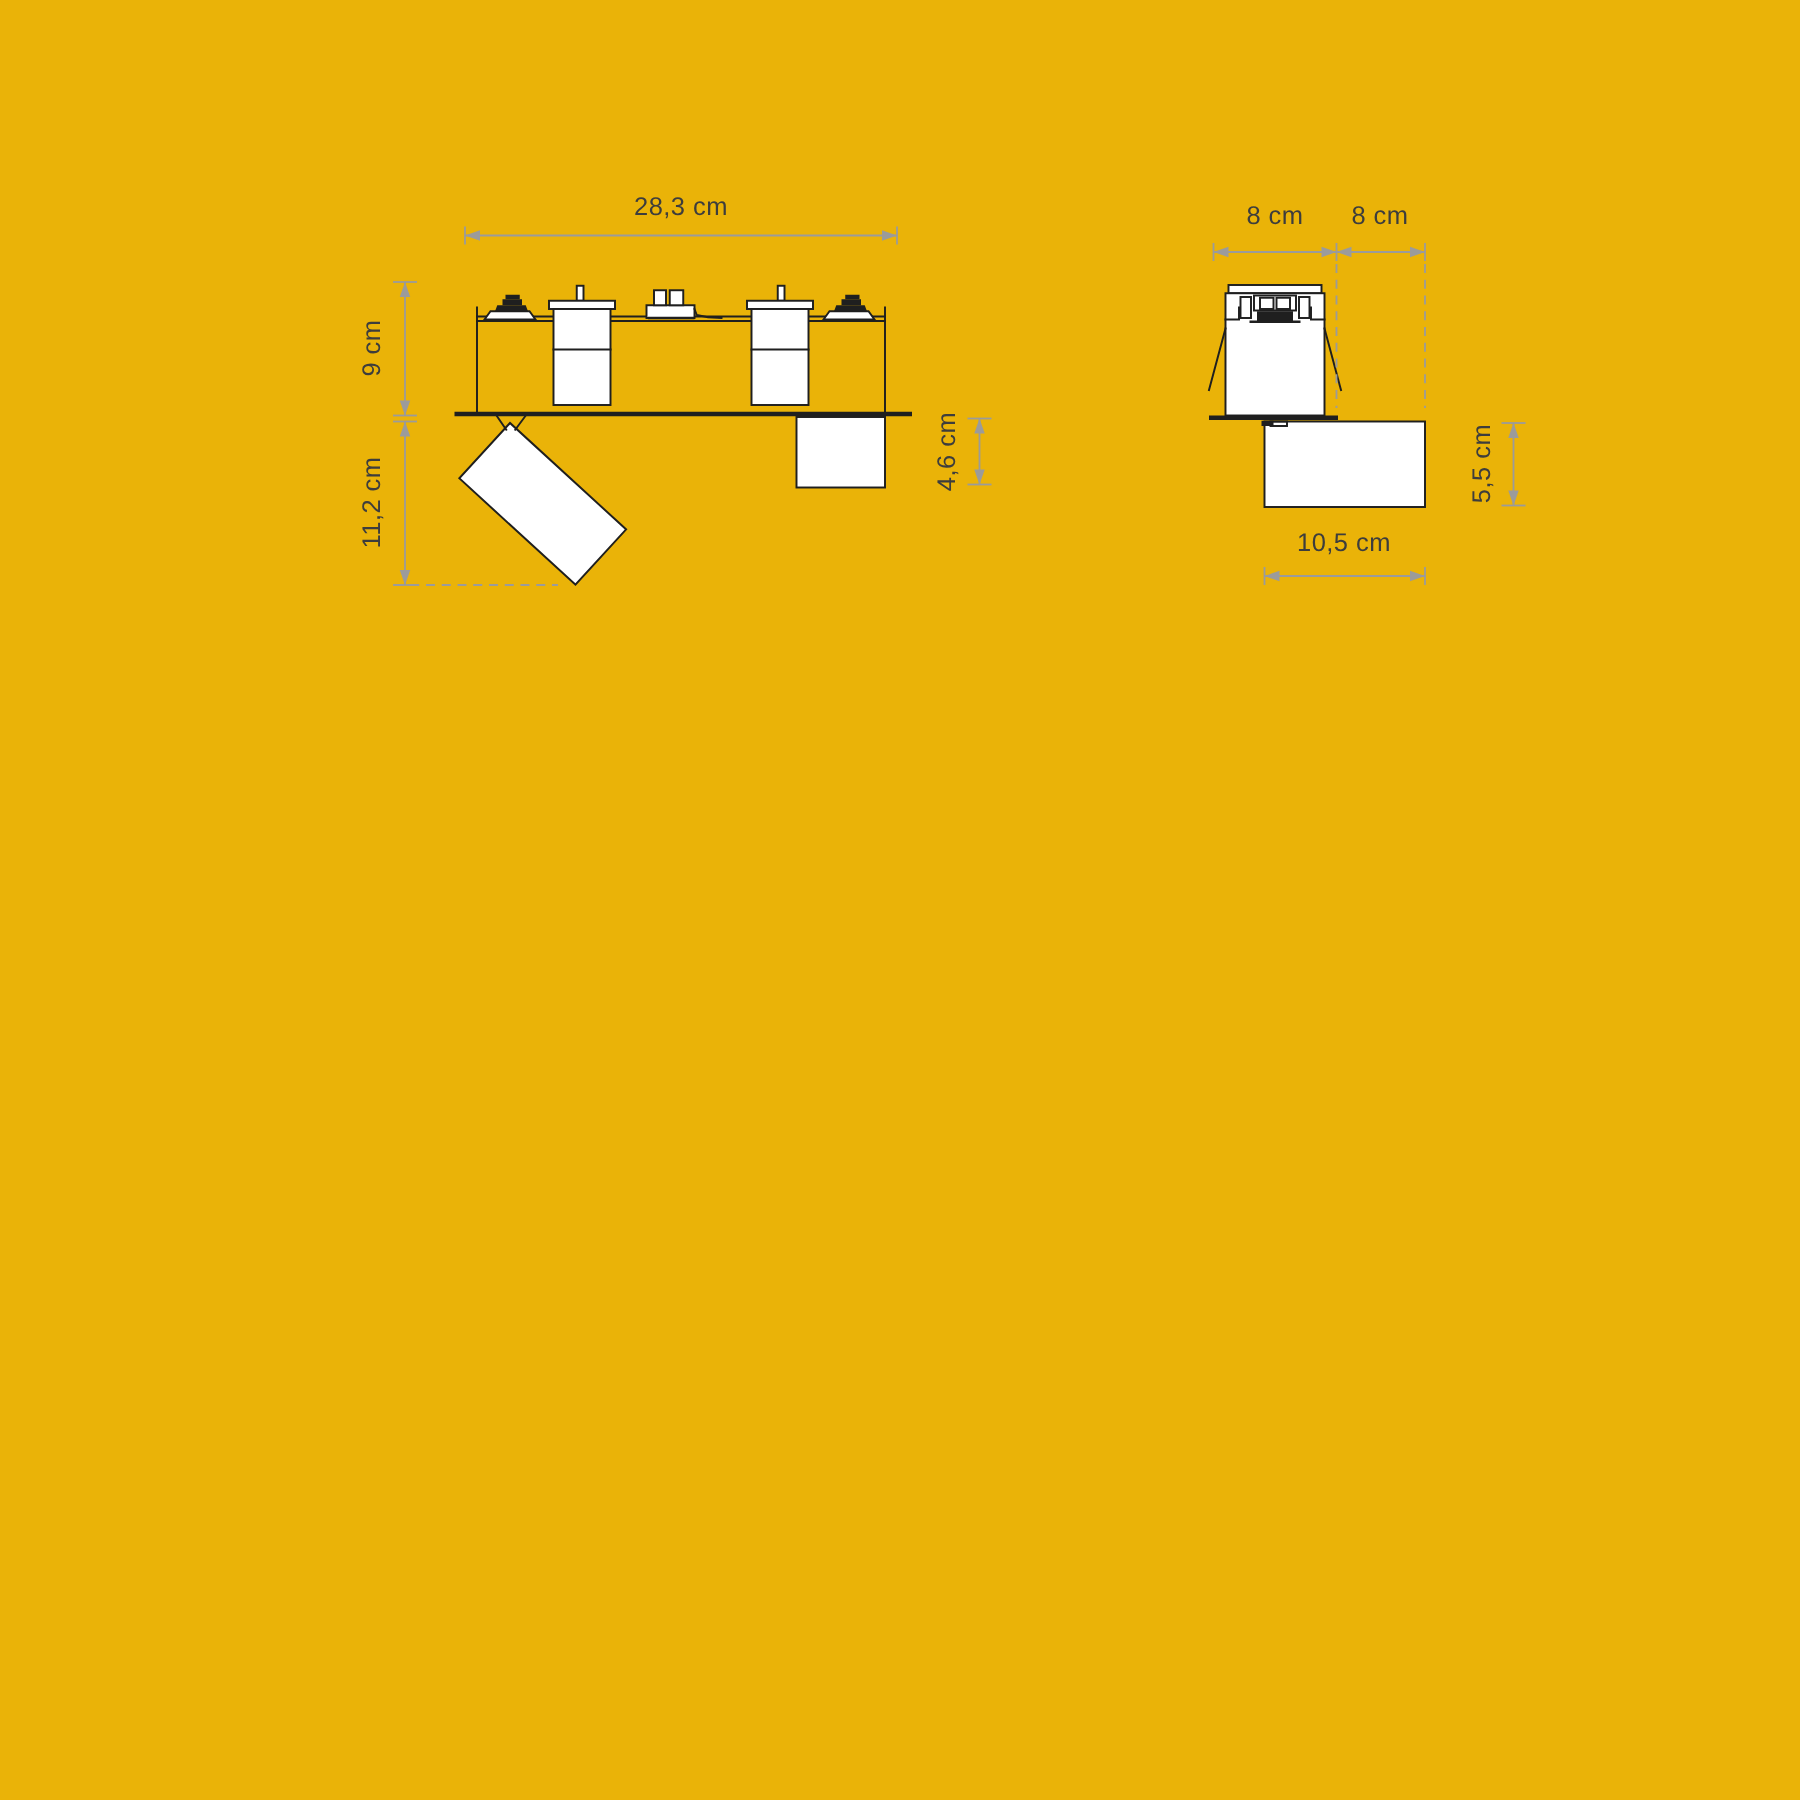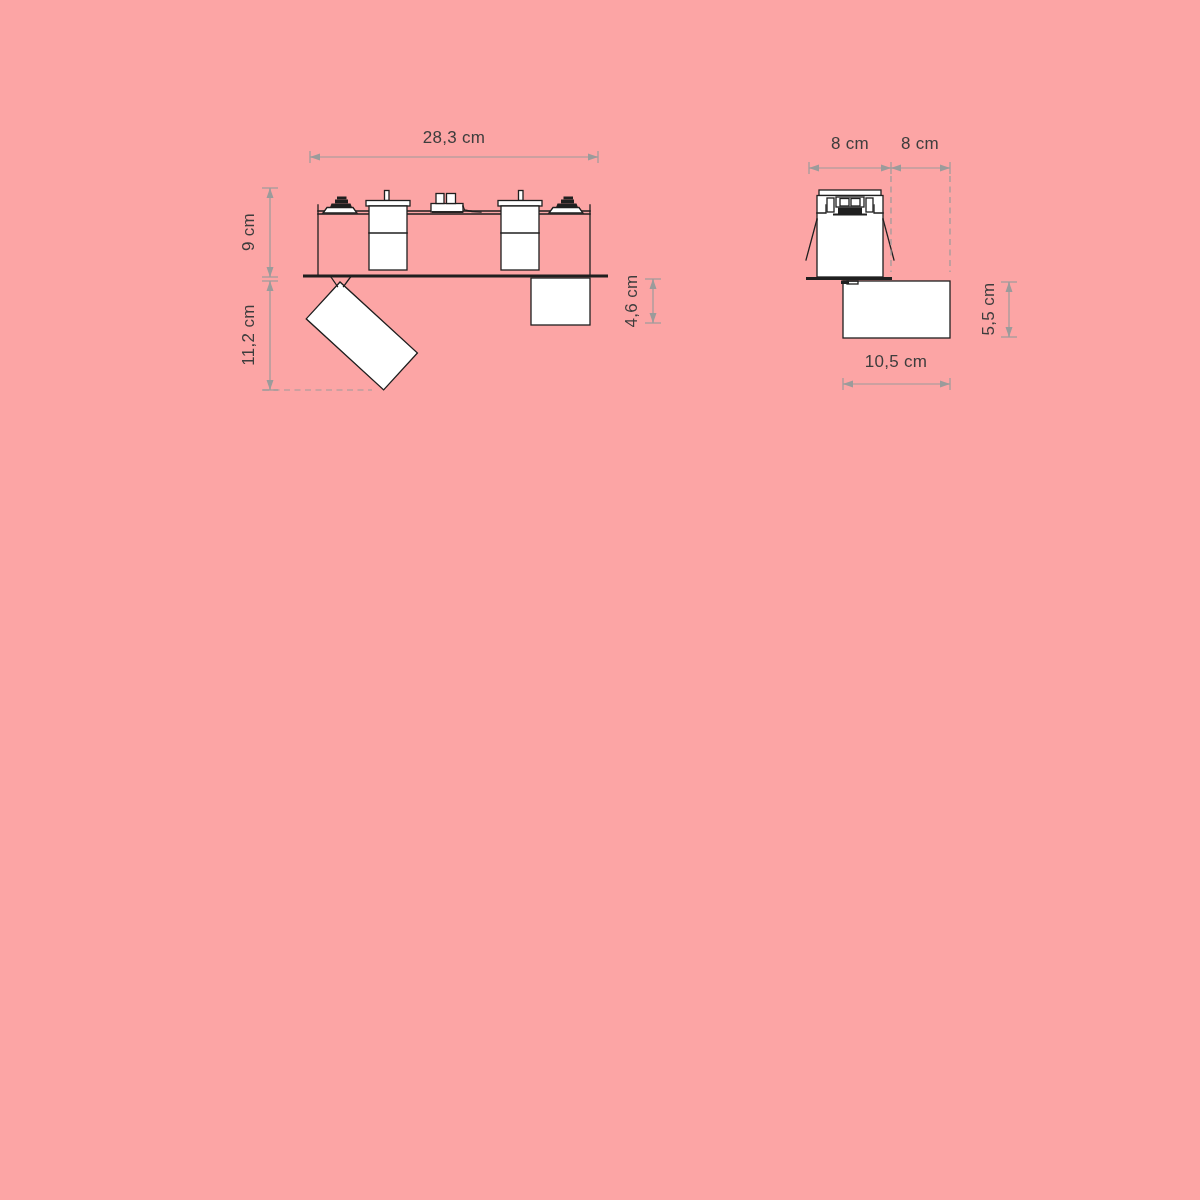--- a/index.html
+++ b/index.html
@@ -1,18 +1,18 @@
 <!DOCTYPE html>
 <html><head>
 <meta charset="utf-8">
 <style>
   html,body{margin:0;padding:0;}
   body{background:#ffffff;width:1200px;height:1200px;position:relative;
        font-family:"Liberation Sans",sans-serif;}
-  .canvas{position:absolute;left:0;top:0;width:1200px;height:1200px;background:#fca5a5;}
+  .canvas{position:absolute;left:0;top:0;width:1200px;height:1200px;background:#eab308;}
   svg{position:absolute;overflow:visible;}
   #front-view{left:240px;top:120px;width:440px;height:280px;}
   #side-view{left:770px;top:130px;width:260px;height:270px;}
 
   .ln{stroke:#1f1f1f;fill:none;stroke-width:1.3;stroke-linecap:square;}
   .ln-thick{stroke:#1f1f1f;fill:none;stroke-width:3;stroke-linecap:butt;}
   .ln-med{stroke:#1f1f1f;fill:none;stroke-width:1.8;stroke-linecap:butt;}
   .wh{fill:#ffffff;stroke:#1f1f1f;stroke-width:1.3;}
   .blk{fill:#1f1f1f;stroke:none;}
   .dim{stroke:#9b9b9b;fill:none;stroke-width:1.2;stroke-linecap:butt;}

